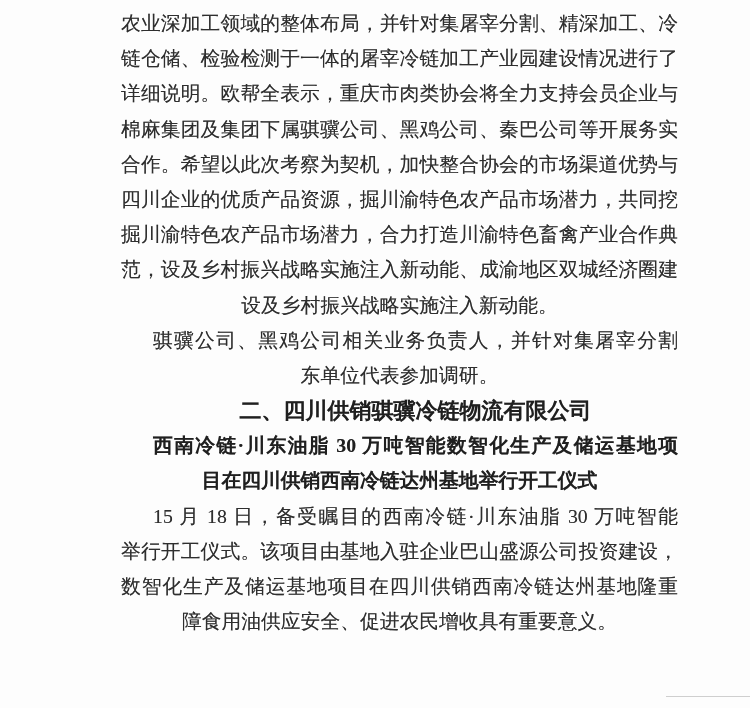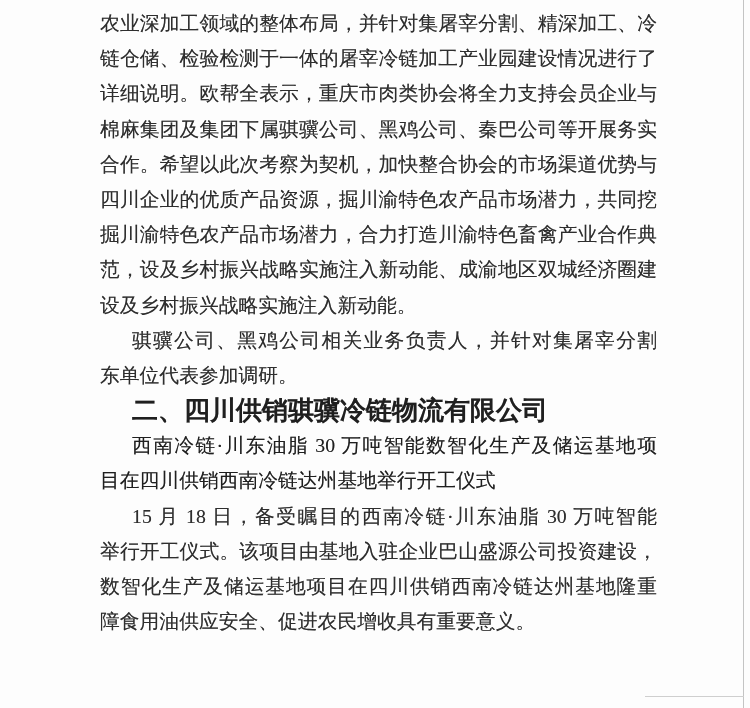--- a/index.html
+++ b/index.html
@@ -10,53 +10,54 @@
     width: 750px;
     height: 708px;
     position: relative;
     overflow: hidden;
     background: var(--page-bg, #fdfdfd);
     font-family: "Liberation Serif", "DejaVu Serif", serif;
   }
   .page {
     position: absolute;
     inset: 0;
+    margin-left: 21px;
   }
   .text-block {
     position: absolute;
     left: 100px;
     top: 6px;
     width: 557px;
     color: var(--text-color, #2e2e2e);
     font-size: 19.8px;
     text-shadow: 0 0 0.6px rgba(60,60,60,0.55);
   }
   .line {
     height: 35.2px;
     line-height: 35.2px;
-    text-align: left;
+    text-align: center;
     white-space: normal;
     overflow: visible;
   }
   .line.fill {
     text-align: justify;
     text-align-last: justify;
     -moz-text-align-last: justify;
   }
   .line.indent {
     text-indent: 32px;
   }
   .line.heading {
     font-family: "Liberation Sans", "DejaVu Sans", sans-serif;
     font-weight: bold;
-    font-size: 26px;
+    font-size: 22px;
     color: var(--heading-color, #1f1f1f);
   }
   .line.subtitle {
-    font-weight: normal;
+    font-weight: bold;
     color: var(--heading-color, #1f1f1f);
   }
   .scan-edge-vertical {
     position: absolute;
     left: 743px;
     top: 0;
     width: 1px;
     height: 708px;
     background: var(--edge-line-color, #c4c4c4);
   }

